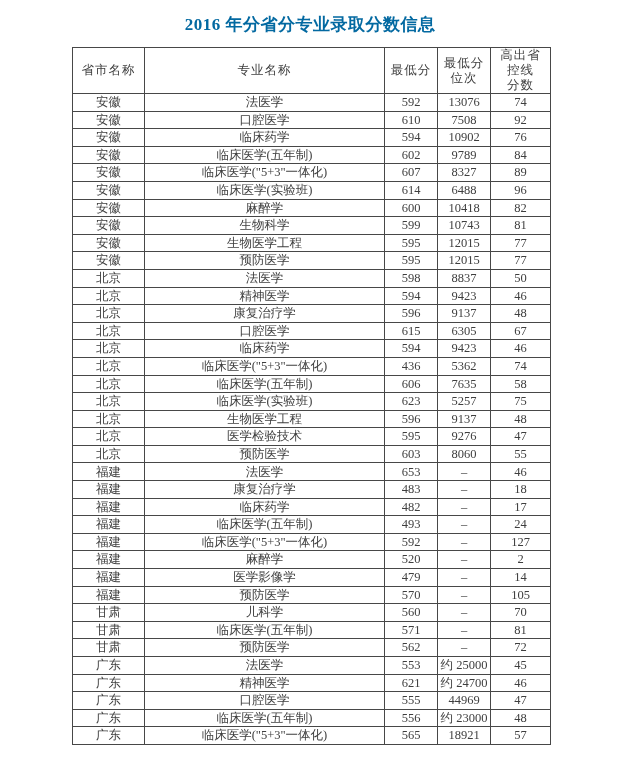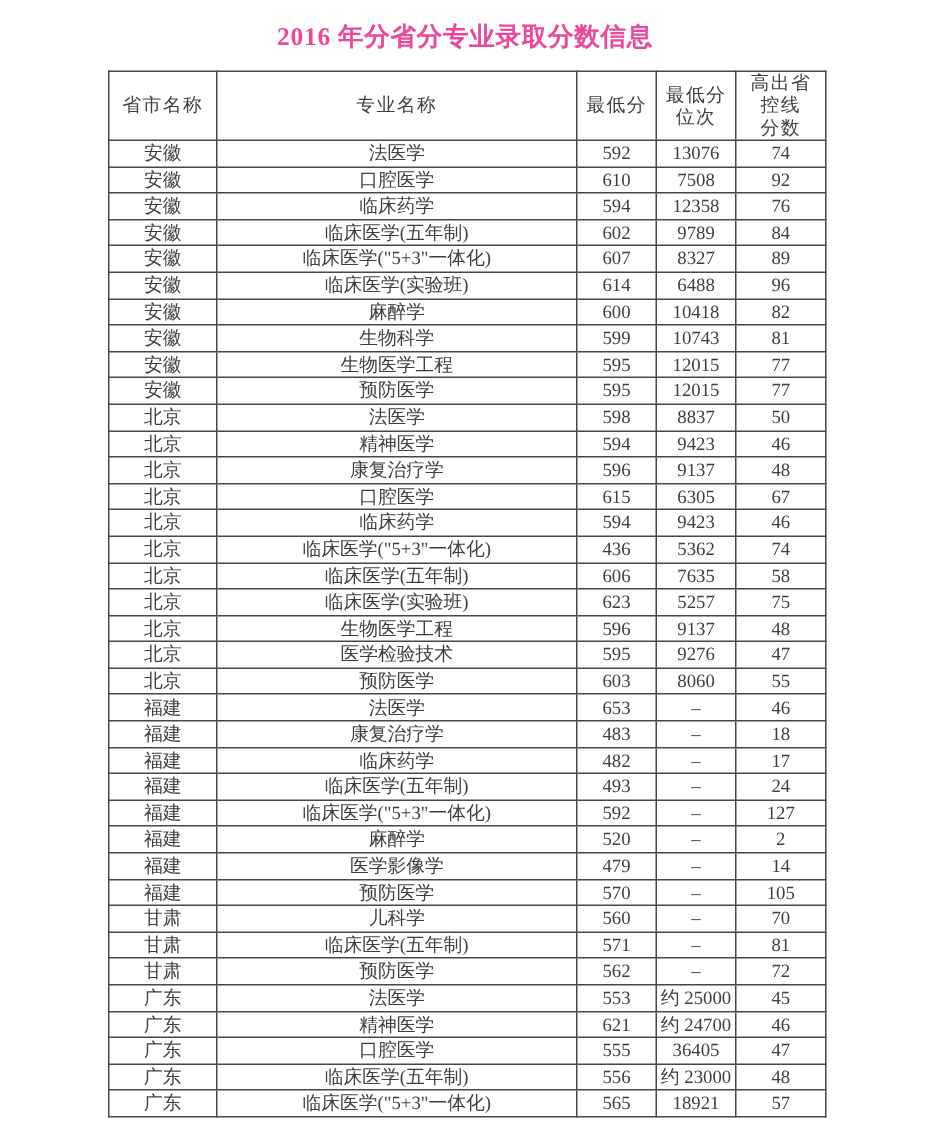--- a/index.html
+++ b/index.html
@@ -18,21 +18,21 @@
   .page-title {
     position: absolute;
     top: 13px;
     left: 0;
     width: 620px;
     margin: 0;
     text-align: center;
     font-size: 17px;
     font-weight: bold;
     letter-spacing: 0.5px;
-    color: #ec4899;
+    color: #0369a1;
   }
   table.score-table {
     position: absolute;
     top: 47px;
     left: 72px;
     width: 478px;
     border-collapse: collapse;
     table-layout: fixed;
   }
   .score-table th,
@@ -101,21 +101,21 @@
         <td>安徽</td>
         <td>口腔医学</td>
         <td>610</td>
         <td>7508</td>
         <td>92</td>
       </tr>
       <tr>
         <td>安徽</td>
         <td>临床药学</td>
         <td>594</td>
-        <td>12358</td>
+        <td>10902</td>
         <td>76</td>
       </tr>
       <tr>
         <td>安徽</td>
         <td>临床医学(五年制)</td>
         <td>602</td>
         <td>9789</td>
         <td>84</td>
       </tr>
       <tr>
@@ -325,21 +325,21 @@
         <td>广东</td>
         <td>精神医学</td>
         <td>621</td>
         <td>约 24700</td>
         <td>46</td>
       </tr>
       <tr>
         <td>广东</td>
         <td>口腔医学</td>
         <td>555</td>
-        <td>36405</td>
+        <td>44969</td>
         <td>47</td>
       </tr>
       <tr>
         <td>广东</td>
         <td>临床医学(五年制)</td>
         <td>556</td>
         <td>约 23000</td>
         <td>48</td>
       </tr>
       <tr>

